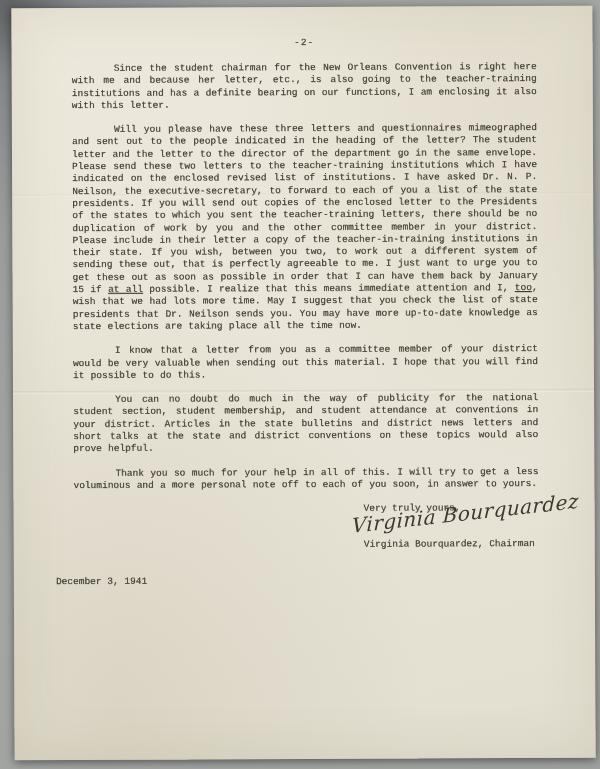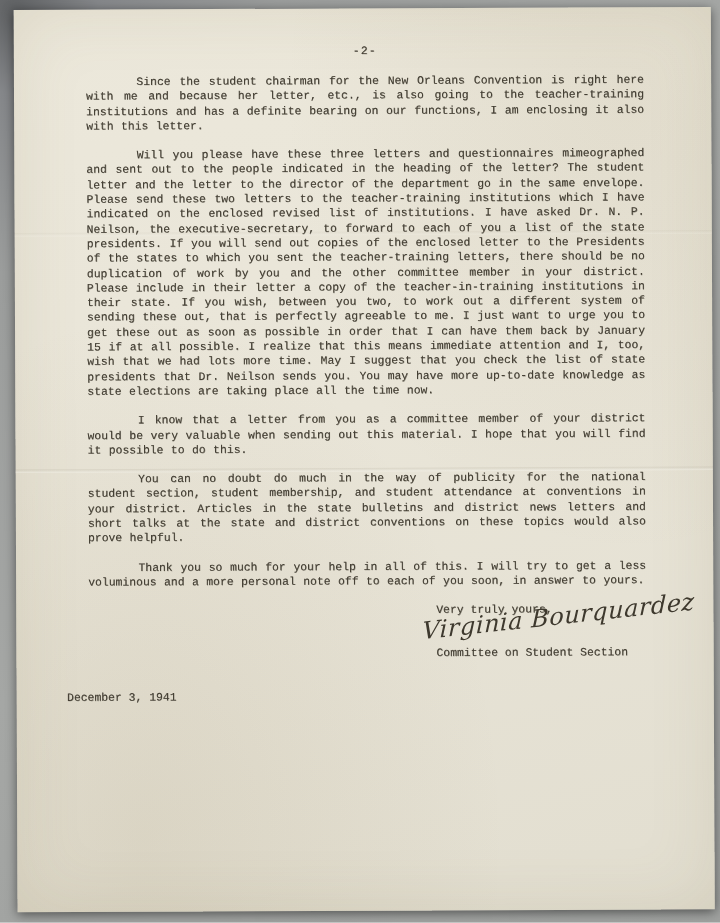--- a/index.html
+++ b/index.html
@@ -46,21 +46,21 @@
   }
   .body-text p {
     margin: 0 0 12px 0;
     font-size: 9.5px;
     line-height: 12.3px;
     text-indent: 42px;
     text-align: justify;
     text-shadow: 0.3px 0.3px 0.4px rgba(68,63,53,0.55);
     word-spacing: 0.5px;
   }
-  .u { text-underline-offset: 1px; }
+  .u { text-decoration: underline; text-underline-offset: 1px; }
   .closing-block {
     margin-left: 290px;
     margin-top: 2px;
     font-size: 9.5px;
     line-height: 11.5px;
     text-shadow: 0.3px 0.3px 0.4px rgba(68,63,53,0.55);
   }
   .salutation { margin-bottom: 0; }
   .signature {
     font-family: "DejaVu Serif", serif;
@@ -101,18 +101,18 @@
       <p><span>I know that a letter from you as a committee member of your district would be very valuable when sending out this material. I hope that you will find it possible to do this.</span></p>
 
       <p><span>You can no doubt do much in the way of publicity for the national student section, student membership, and student attendance at conventions in your district. Articles in the state bulletins and district news letters and short talks at the state and district conventions on these topics would also prove helpful.</span></p>
 
       <p><span>Thank you so much for your help in all of this. I will try to get a less voluminous and a more personal note off to each of you soon, in answer to yours.</span></p>
     </div>
 
     <div class="closing-block">
       <div class="salutation">Very truly yours,</div>
       <div class="signature">Virginia Bourquardez</div>
-      <div class="signer-line">Committee on Student Section</div>
+      <div class="signer-line">Virginia Bourquardez, Chairman</div>
     </div>
 
     <div class="letter-date">December 3, 1941</div>
   </div>
 </div>
 
 </body></html>

